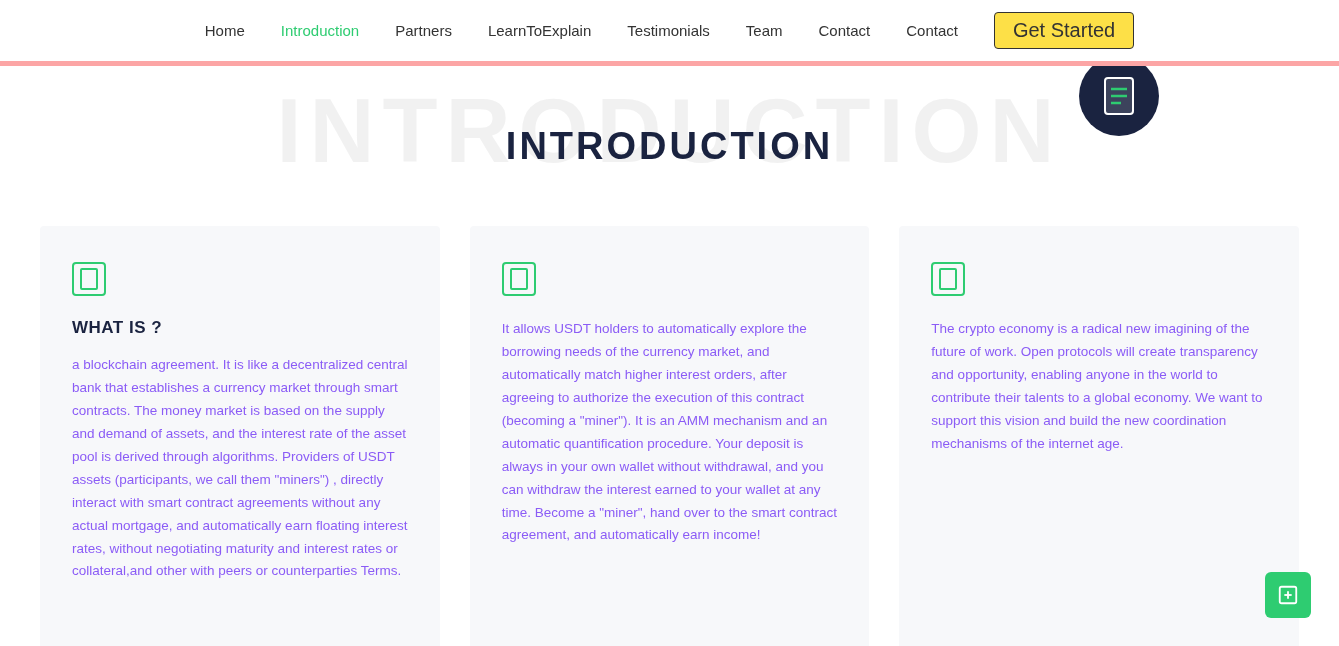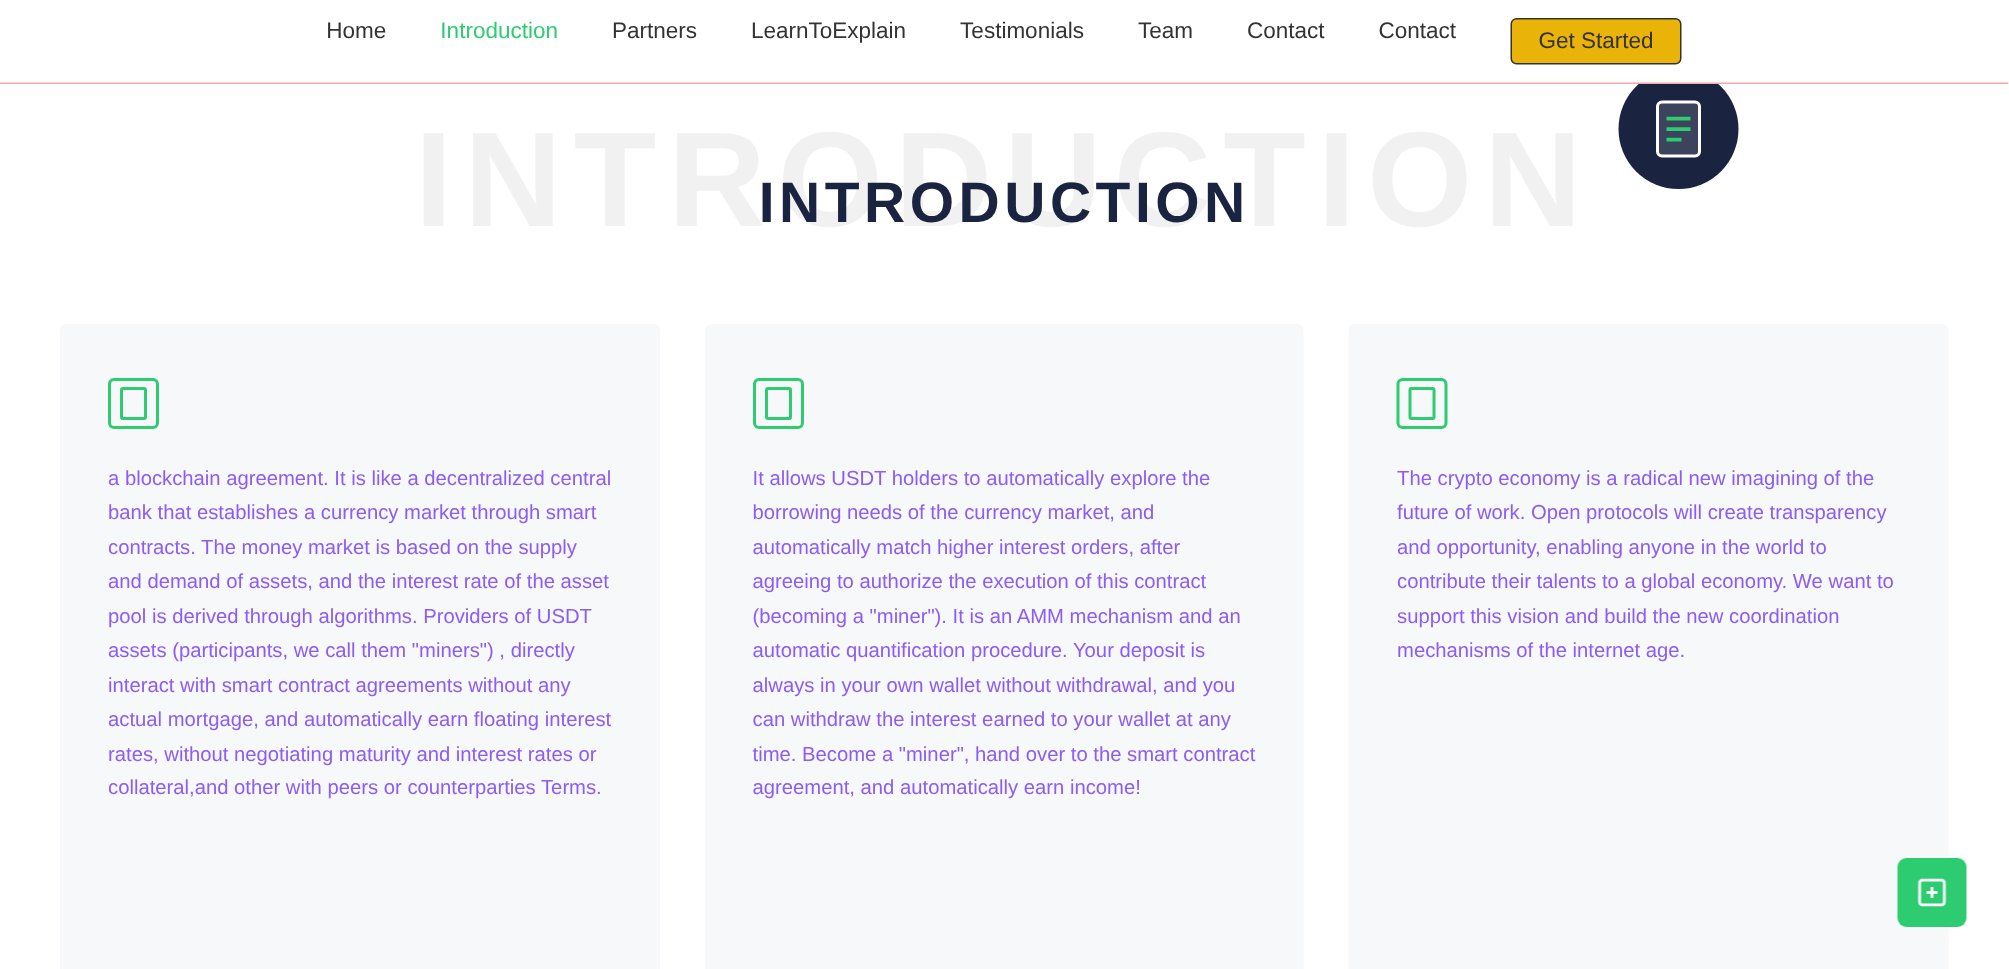--- a/index.html
+++ b/index.html
@@ -9,42 +9,42 @@
     }
     body {
       font-family: Arial, sans-serif;
       background: #fff;
       color: #333;
       overflow-x: hidden;
     }
     
     nav {
       display: flex;
-      align-items: flex-start;
+      align-items: center;
       justify-content: center;
       padding: 12px 40px;
       background: #fff;
-      border-bottom: 1px solid #fca5a5;
+      border-bottom: 5px solid #fca5a5;
       gap: 36px;
     }
     .nav-link {
       text-decoration: none;
       color: #333;
       font-size: 15px;
       font-weight: 500;
     }
     .nav-link.active {
       color: #2ecc71;
     }
     .nav-btn {
       border: 1.5px solid #333;
       border-radius: 4px;
       padding: 6px 18px;
-      font-size: 15px;
-      background: #eab308;
+      font-size: 20px;
+      background: #fde047;
       cursor: pointer;
       font-weight: 500;
       color: #333;
     }
     
     .watermark-wrap {
       position: relative;
       text-align: center;
       padding: 30px 0 10px;
       overflow: hidden;
@@ -181,20 +181,21 @@
   <span class="watermark-text">INTRODUCTION</span>
   <h1 class="intro-heading">INTRODUCTION</h1>
 </div>
 
 <div class="cards-section">
 
   <div class="card">
     <div class="card-icon">
       <div class="card-icon-inner"></div>
     </div>
+    <h3>WHAT IS ?</h3>
     <p>a blockchain agreement. It is like a decentralized central bank that establishes a currency market through smart contracts. The money market is based on the supply and demand of assets, and the interest rate of the asset pool is derived through algorithms. Providers of USDT assets (participants, we call them "miners") , directly interact with smart contract agreements without any actual mortgage, and automatically earn floating interest rates, without negotiating maturity and interest rates or collateral,and other with peers or counterparties Terms.</p>
   </div>
 
   <div class="card">
     <div class="card-icon">
       <div class="card-icon-inner"></div>
     </div>
     <p>It allows USDT holders to automatically explore the borrowing needs of the currency market, and automatically match higher interest orders, after agreeing to authorize the execution of this contract (becoming a "miner"). It is an AMM mechanism and an automatic quantification procedure. Your deposit is always in your own wallet without withdrawal, and you can withdraw the interest earned to your wallet at any time. Become a "miner", hand over to the smart contract agreement, and automatically earn income!</p>
   </div>
 

